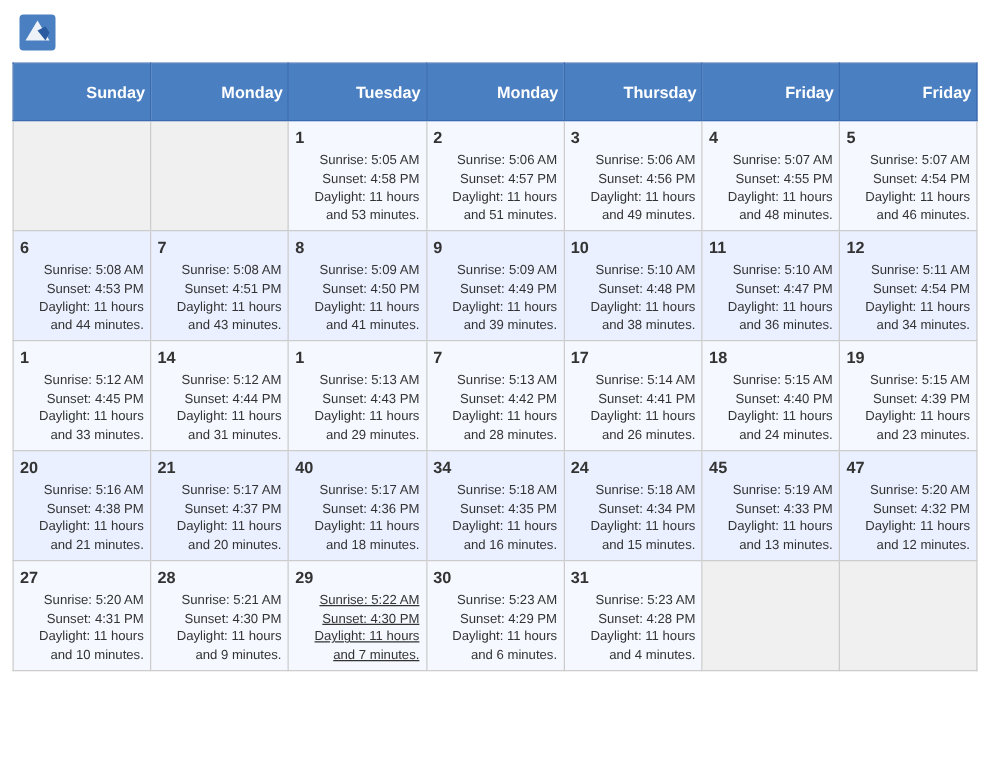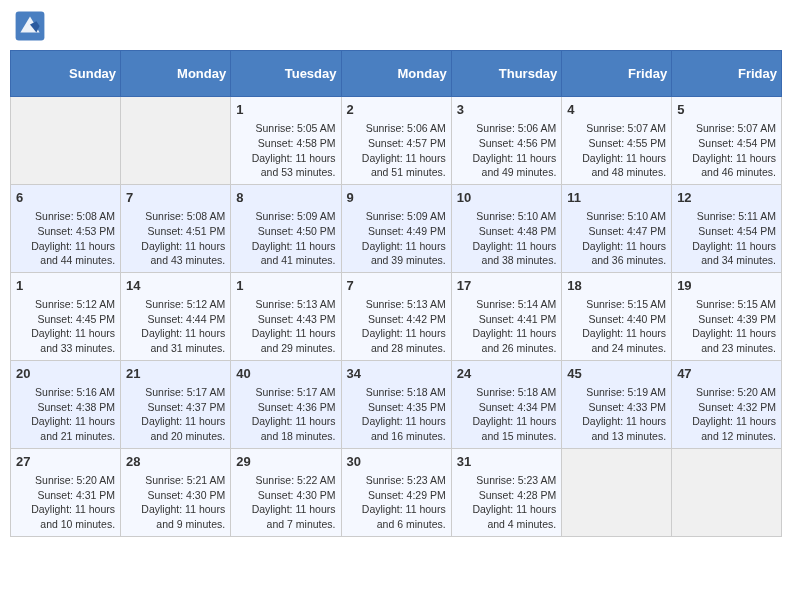--- a/index.html
+++ b/index.html
@@ -300,21 +300,21 @@
 Daylight: 11 hours and 10 minutes.</div>
         </td>
         <td>
           <span class="day-num">28</span>
           <div class="cell-data" style="white-space: pre-line;">Sunrise: 5:21 AM
 Sunset: 4:30 PM
 Daylight: 11 hours and 9 minutes.</div>
         </td>
         <td>
           <span class="day-num">29</span>
-          <div class="cell-data" style="white-space: pre-line;">Sunrise: 5:22 AM
+          <div class="cell-data" style="white-space: pre-line; text-decoration: underline;">Sunrise: 5:22 AM
 Sunset: 4:30 PM
 Daylight: 11 hours and 7 minutes.</div>
         </td>
         <td>
           <span class="day-num">30</span>
           <div class="cell-data" style="white-space: pre-line;">Sunrise: 5:23 AM
 Sunset: 4:29 PM
 Daylight: 11 hours and 6 minutes.</div>
         </td>
         <td>

